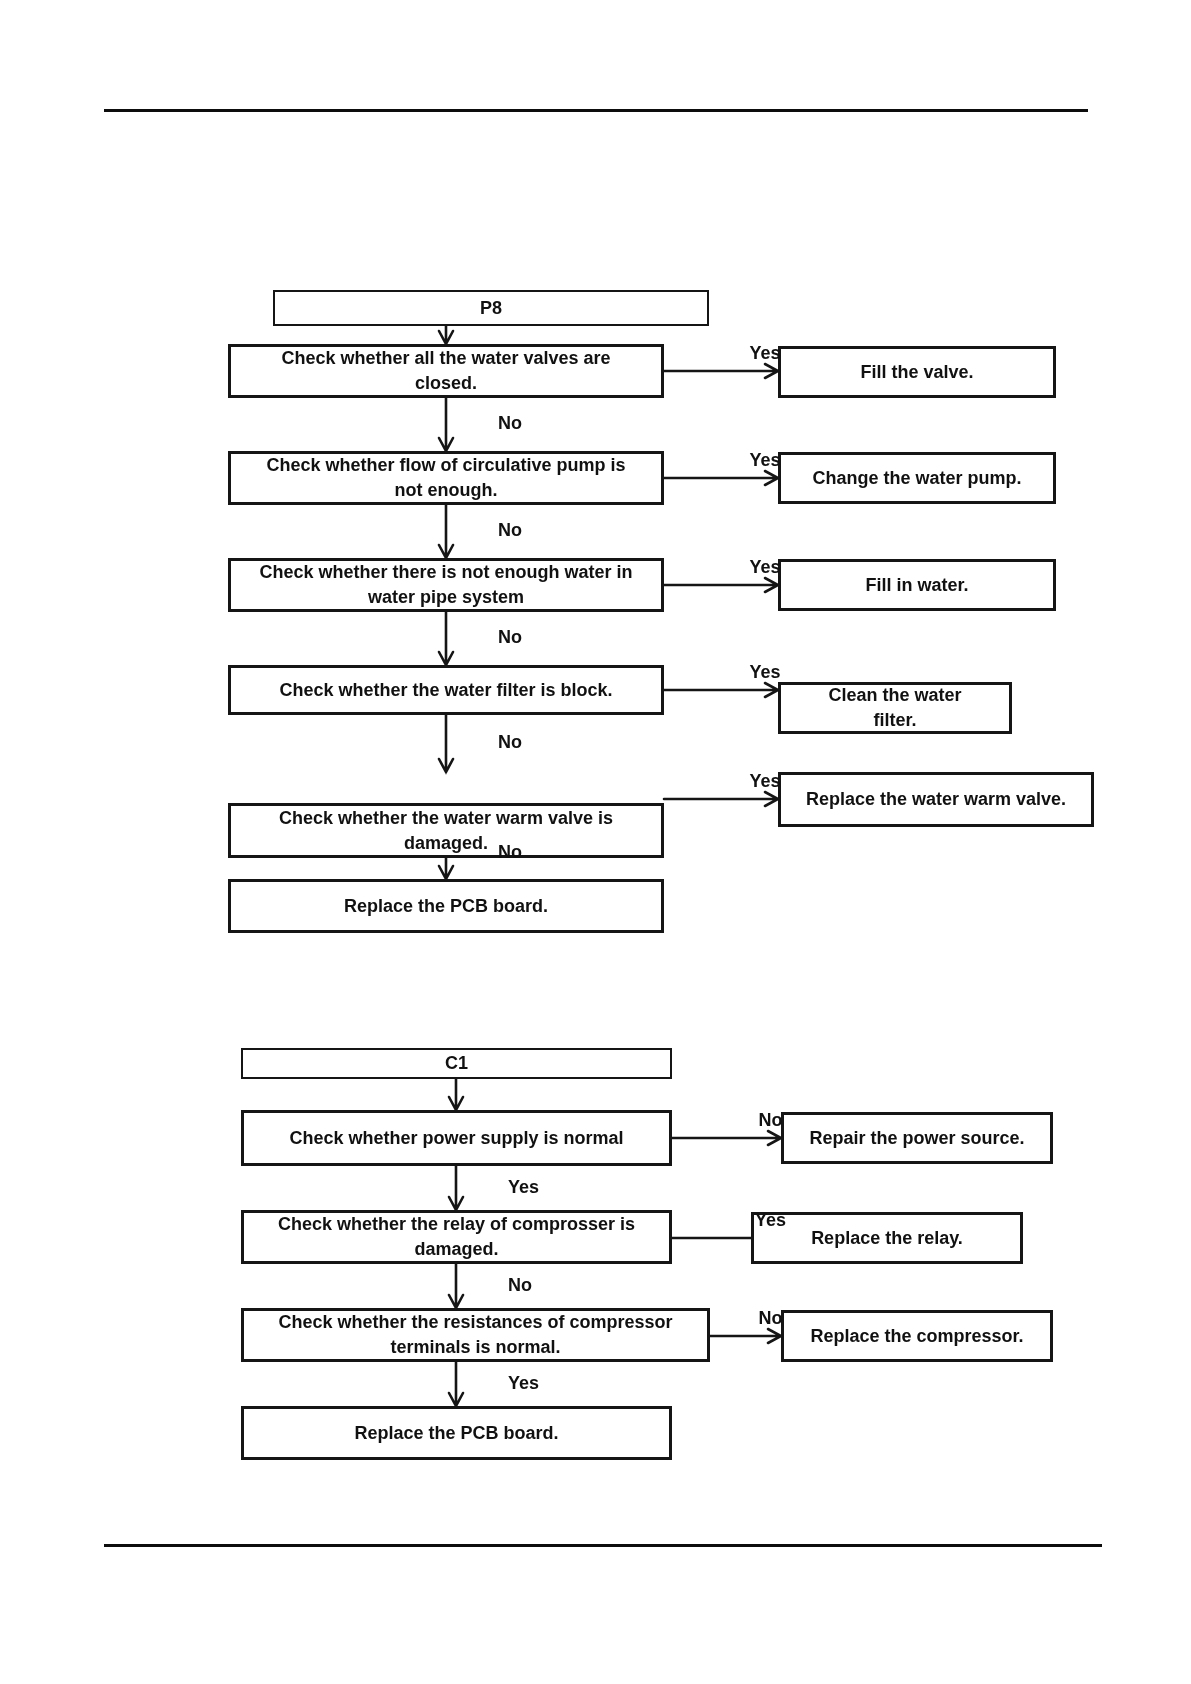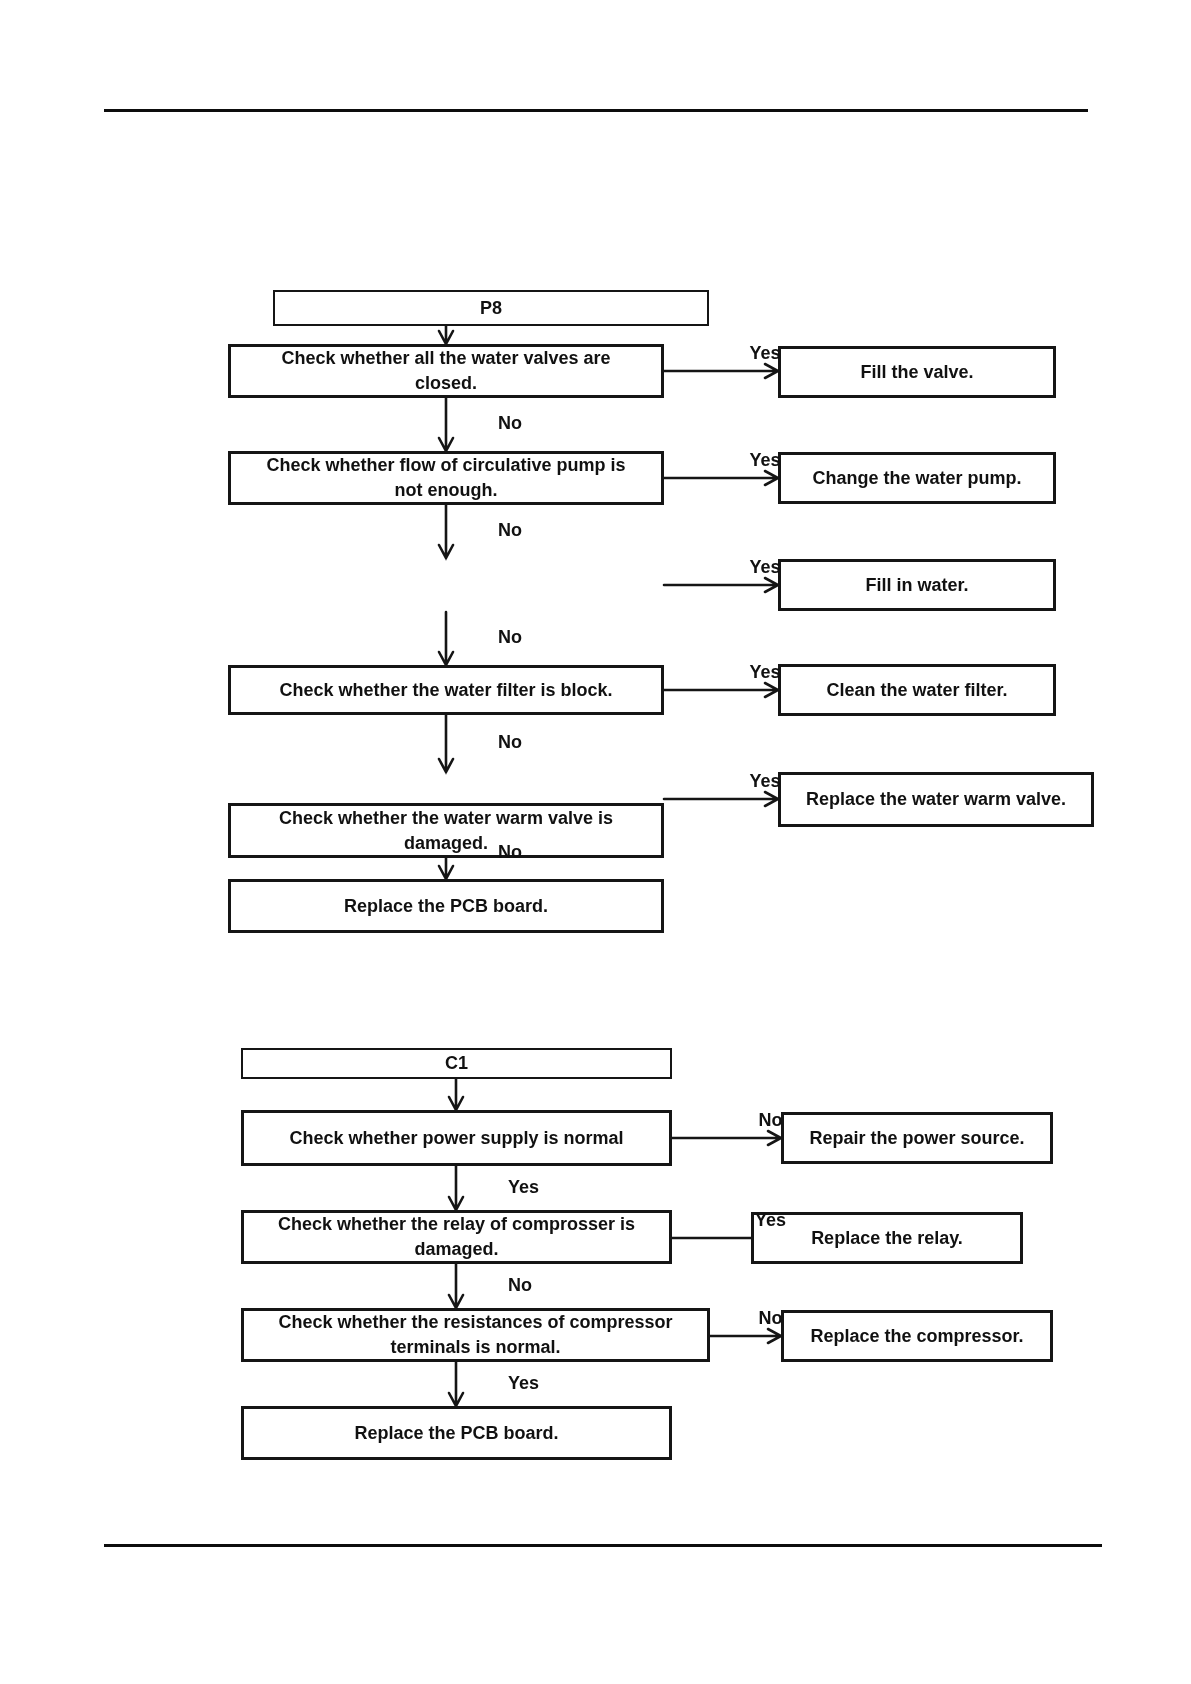--- a/index.html
+++ b/index.html
@@ -59,26 +59,27 @@
   <div class="box" style="left:228px;top:344px;width:436px;height:54px;">Check whether all the water valves are closed.</div>
   <div class="box" style="left:778px;top:346px;width:278px;height:52px;">Fill the valve.</div>
   <div class="lbl hlabel" style="left:664px;top:341px;width:114px;">Yes</div>
   <div class="lbl" style="left:454px;top:411px;">No</div>
 
   <div class="box" style="left:228px;top:451px;width:436px;height:54px;">Check whether flow of circulative pump is not enough.</div>
   <div class="box" style="left:778px;top:452px;width:278px;height:52px;">Change the water pump.</div>
   <div class="lbl hlabel" style="left:664px;top:448px;width:114px;">Yes</div>
   <div class="lbl" style="left:454px;top:518px;">No</div>
 
+  <div class="box" style="left:228px;top:558px;width:436px;height:54px;">Check whether there is not enough water in water pipe system</div>
   <div class="box" style="left:778px;top:559px;width:278px;height:52px;">Fill in water.</div>
   <div class="lbl hlabel" style="left:664px;top:555px;width:114px;">Yes</div>
   <div class="lbl" style="left:454px;top:625px;">No</div>
 
   <div class="box" style="left:228px;top:665px;width:436px;height:50px;">Check whether the water filter is block.</div>
-  <div class="box" style="left:778px;top:664px;width:278px;height:52px;">Clean the water filter.</div>
+  <div class="box" style="left:778px;top:682px;width:234px;height:52px;">Clean the water filter.</div>
   <div class="lbl hlabel" style="left:664px;top:660px;width:114px;">Yes</div>
   <div class="lbl" style="left:454px;top:730px;">No</div>
 
   <div class="box" style="left:228px;top:803px;width:436px;height:55px;">Check whether the water warm valve is damaged.</div>
   <div class="box" style="left:778px;top:772px;width:316px;height:55px;text-align:center;">Replace the water warm valve.</div>
   <div class="lbl hlabel" style="left:664px;top:769px;width:114px;">Yes</div>
   <div class="lbl" style="left:454px;top:840px;">No</div>
 
   <div class="box" style="left:228px;top:879px;width:436px;height:54px;">Replace the PCB board.</div>
 

